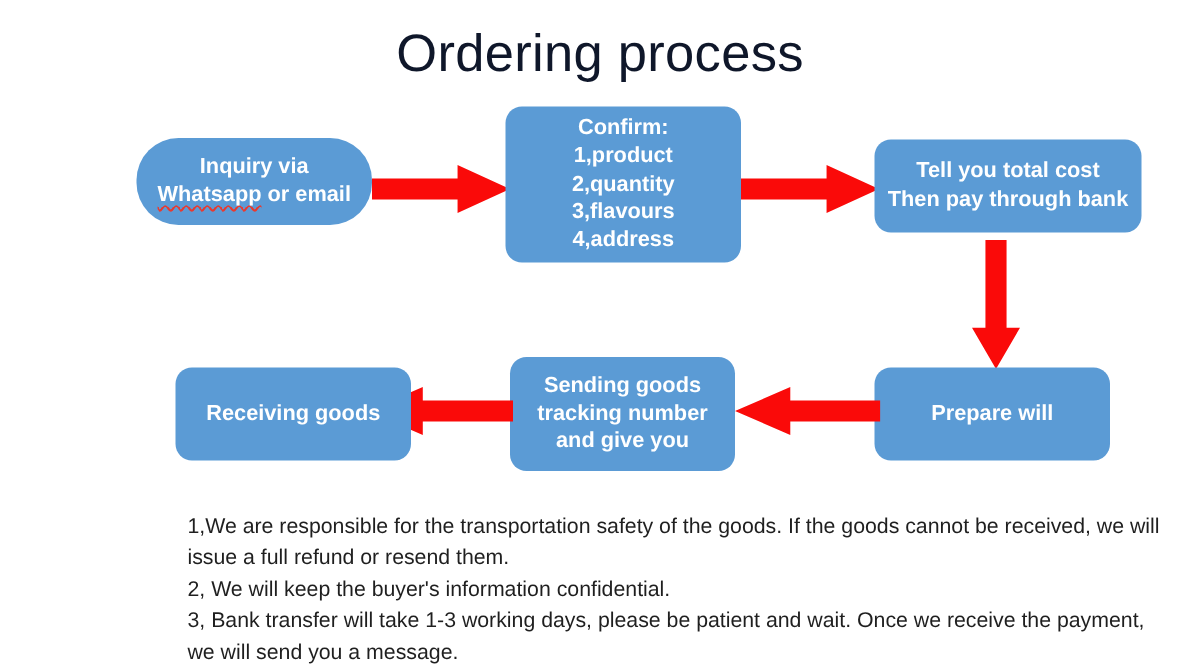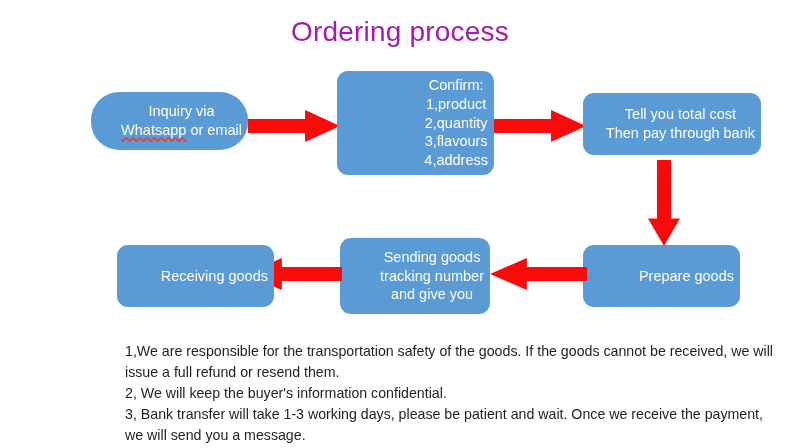--- a/index.html
+++ b/index.html
@@ -20,39 +20,39 @@
     height: 448px;
   }
 
   
   .title {
     position: absolute;
     left: 0;
     top: 16px;
     width: 800px;
     text-align: center;
-    font-size: 28px;
+    font-size: 35px;
     font-weight: 400;
-    color: #a21caf;
+    color: #0f172a;
     letter-spacing: 0.2px;
     white-space: nowrap;
   }
 
   
   .node {
     position: absolute;
     background: #5B9BD5;
     border-radius: 11px;
     color: #ffffff;
     font-size: 14.5px;
-    font-weight: normal;
+    font-weight: bold;
     line-height: 1.30;
     display: flex;
     align-items: center;
-    justify-content: flex-end;
+    justify-content: center;
     text-align: center;
     box-sizing: border-box;
     padding: 2px 6px;
   }
   .node .line { display: block; white-space: nowrap; }
 
   
   .misspelled {
     text-decoration: underline wavy #e8392f;
     text-decoration-skip-ink: none;
@@ -134,21 +134,21 @@
     <span>
       <span class="line">Tell you total cost</span>
       <span class="line">Then pay through bank</span>
     </span>
   </div>
 
   <div class="arrow arrow-down" id="arrow-3"></div>
 
   <div class="node" id="node-prepare">
     <span>
-      <span class="line">Prepare goods</span>
+      <span class="line">Prepare will</span>
     </span>
   </div>
 
   <div class="arrow arrow-left" id="arrow-4"></div>
 
   <div class="node" id="node-sending">
     <span>
       <span class="line">Sending goods</span>
       <span class="line">tracking number</span>
       <span class="line">and give you</span>

